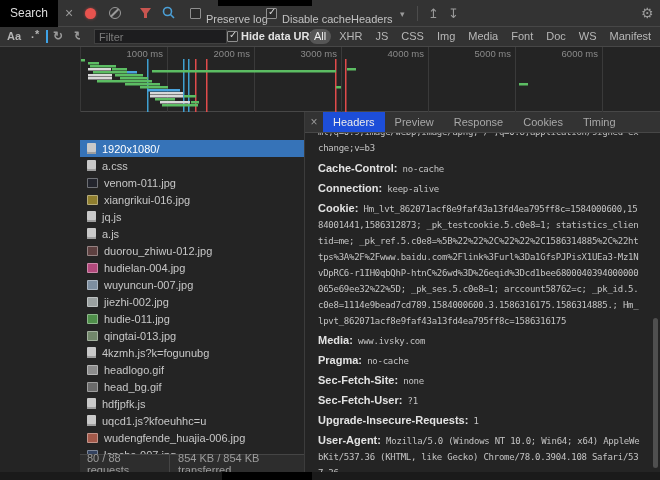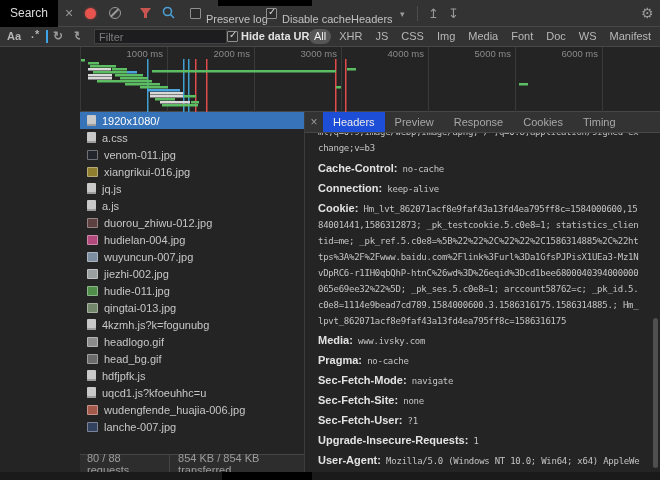--- a/index.html
+++ b/index.html
@@ -44,21 +44,21 @@
   .pill.active { background:#565656; color:#ededed; }
 
   
   .overview { left:80px; top:47px; width:580px; height:65px; background:#242424; border-bottom:1px solid #474747; }
   .colsep { left:80px; top:47px; width:1px; height:425px; background:#383838; }
 
   
   .files { left:80px; top:112px; width:225px; height:360px; border-right:1px solid #3c3c3c; background:#242424; }
   .files-header { height:17px; line-height:17px; padding-left:7px; background:#2b2b2b; border-bottom:1px solid #3c3c3c; color:#c0c0c0; }
   .file-row { height:17px; display:flex; align-items:center; padding-left:7px; color:#c7c7c7; white-space:nowrap; overflow:hidden; }
-  .file-row.selected { background:#3673b8; color:#fff; }
+  .file-row.selected { background:#3673b8; color:#fff;margin-top:28px; }
   .fic { flex:0 0 auto; margin-right:6px; }
   .fic.doc { width:9px; height:11px; background:#c9c9c9; border-radius:1px; box-shadow:inset 0 -2px 0 #9e9e9e; }
   .fic.img { width:11px; height:10px; border:1px solid rgba(255,255,255,.35); border-radius:1px; }
   .summary { position:absolute; left:0; top:342px; width:224px; height:18px; background:#2d2d2d; border-top:1px solid #454545; display:flex; align-items:center; color:#9c9c9c; }
   .summary .s1 { padding:0 10px 0 7px; }
   .summary .sdiv { width:1px; height:18px; background:#454545; }
   .summary .s2 { padding-left:8px; }
 
   
   .details { left:305px; top:112px; width:355px; height:360px; background:#242424; }
@@ -278,21 +278,20 @@
         <span class="dtab">Timing</span>
       </div>
     <div class="dcontent">
       <div class="hline clipped"><span class="hval">ml;q=0.9,image/webp,image/apng,*/*;q=0.8,application/signed-exchange;v=b3</span></div>
       <div id="hdrlist">
           <div class="hline"><span class="hname">Cache-Control:</span><span class="hval"> no-cache</span></div>
           <div class="hline"><span class="hname">Connection:</span><span class="hval"> keep-alive</span></div>
           <div class="hline"><span class="hname">Cookie:</span><span class="hval"> Hm_lvt_862071acf8e9faf43a13fd4ea795ff8c=1584000600,1584001441,1586312873; _pk_testcookie.5.c0e8=1; statistics_clientid=me; _pk_ref.5.c0e8=%5B%22%22%2C%22%22%2C1586314885%2C%22https%3A%2F%2Fwww.baidu.com%2Flink%3Furl%3Da1GfsPJPisX1UEa3-Mz1NvDpRC6-r1IH0qbQhP-htnC%26wd%3D%26eqid%3Dcd1bee6800040394000000065e69ee32%22%5D; _pk_ses.5.c0e8=1; arccount58762=c; _pk_id.5.c0e8=1114e9bead7cd789.1584000600.3.1586316175.1586314885.; Hm_lpvt_862071acf8e9faf43a13fd4ea795ff8c=1586316175</span></div>
           <div class="hline"><span class="hname">Media:</span><span class="hval"> www.ivsky.com</span></div>
           <div class="hline"><span class="hname">Pragma:</span><span class="hval"> no-cache</span></div>
-          <div class="hline"><span class="hname">Sec-Fetch-Mode:</span><span class="hval"> navigate</span></div>
           <div class="hline"><span class="hname">Sec-Fetch-Site:</span><span class="hval"> none</span></div>
           <div class="hline"><span class="hname">Sec-Fetch-User:</span><span class="hval"> ?1</span></div>
           <div class="hline"><span class="hname">Upgrade-Insecure-Requests:</span><span class="hval"> 1</span></div>
           <div class="hline"><span class="hname">User-Agent:</span><span class="hval"> Mozilla/5.0 (Windows NT 10.0; Win64; x64) AppleWebKit/537.36 (KHTML, like Gecko) Chrome/78.0.3904.108 Safari/537.36</span></div>
         </div>
     </div>
     <div class="vthumb"></div>
   </div>
 
   <div class="abs topstrip"></div>

